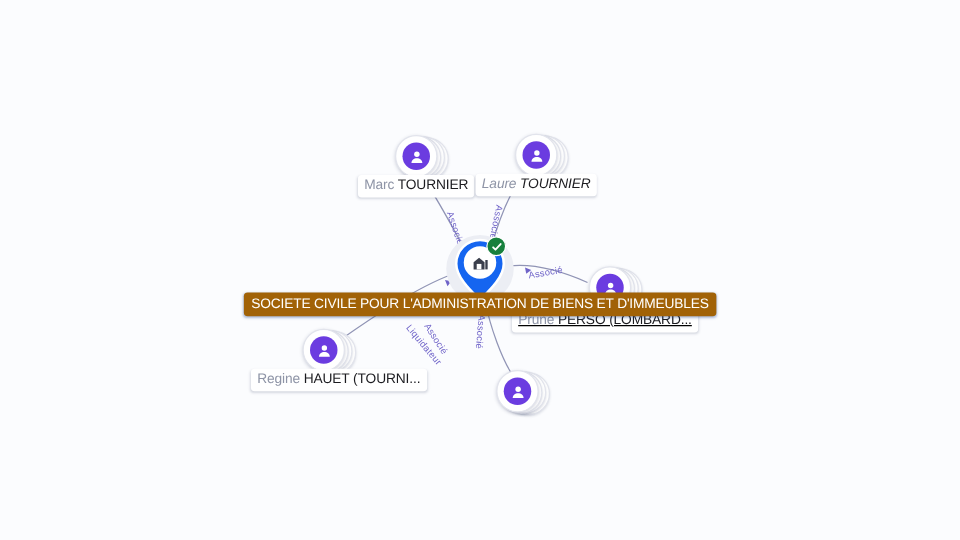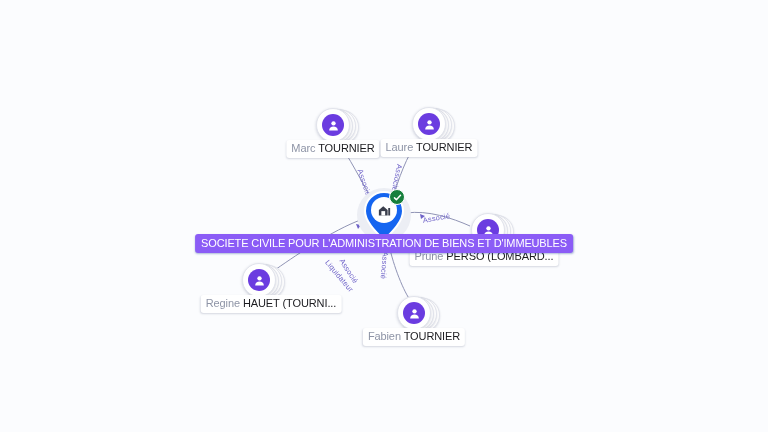--- a/index.html
+++ b/index.html
@@ -139,21 +139,21 @@
     background: #17803d;
     border: 1.5px solid #ffffff;
     display: flex;
     align-items: center;
     justify-content: center;
   }
 
   #company-caption {
     position: absolute;
     white-space: nowrap;
-    background: #8b5cf6;
+    background: #a16207;
     color: #ffffff;
     border-radius: 3px;
     padding: 2px 6px 3px 6px;
     font-size: 11px;
     line-height: 14px;
     transform: translateX(-50%);
     box-shadow: 0 1px 2px rgba(20,60,140,0.35);
     letter-spacing: -0.15px;
   }
 
@@ -223,60 +223,57 @@
       <div class="sheet main">
         <div class="avatar-disc">
           <svg width="13" height="13" viewBox="0 0 24 24" fill="#ffffff">
               <circle cx="12" cy="8" r="4"></circle>
               <path d="M4 21c0-4.4 3.6-7 8-7s8 2.6 8 7z"></path>
             </svg>
         </div>
       </div>
     </div>
   </div>
-  <div class="caption" style="left:429px; top:139px;">
+  <div class="caption" style="left:429px; top:139px;font-style:italic;">
     <span class="given">Laure </span><span class="family">TOURNIER</span>
   </div>
 
   <div class="person-node" style="left:488px; top:230px;">
     <div class="stack">
       <div class="sheet s3"></div>
       <div class="sheet s2"></div>
       <div class="sheet s1"></div>
       <div class="sheet main">
         <div class="avatar-disc">
           <svg width="13" height="13" viewBox="0 0 24 24" fill="#ffffff">
               <circle cx="12" cy="8" r="4"></circle>
               <path d="M4 21c0-4.4 3.6-7 8-7s8 2.6 8 7z"></path>
             </svg>
         </div>
       </div>
     </div>
   </div>
-  <div class="caption" style="left:484px; top:248px;">
+  <div class="caption" style="left:484px; top:248px;text-decoration:underline;">
     <span class="given">Prune </span><span class="family">PERSO (LOMBARD...</span>
   </div>
 
   <div class="person-node" style="left:414px; top:313px;">
     <div class="stack">
       <div class="sheet s3"></div>
       <div class="sheet s2"></div>
       <div class="sheet s1"></div>
       <div class="sheet main">
         <div class="avatar-disc">
           <svg width="13" height="13" viewBox="0 0 24 24" fill="#ffffff">
               <circle cx="12" cy="8" r="4"></circle>
               <path d="M4 21c0-4.4 3.6-7 8-7s8 2.6 8 7z"></path>
             </svg>
         </div>
       </div>
     </div>
-  </div>
-  <div class="caption" style="left:414px; top:328px;">
-    <span class="given">Fabien </span><span class="family">TOURNIER</span>
   </div>
 
   <div class="person-node" style="left:259px; top:280px;">
     <div class="stack">
       <div class="sheet s3"></div>
       <div class="sheet s2"></div>
       <div class="sheet s1"></div>
       <div class="sheet main">
         <div class="avatar-disc">
           <svg width="13" height="13" viewBox="0 0 24 24" fill="#ffffff">

